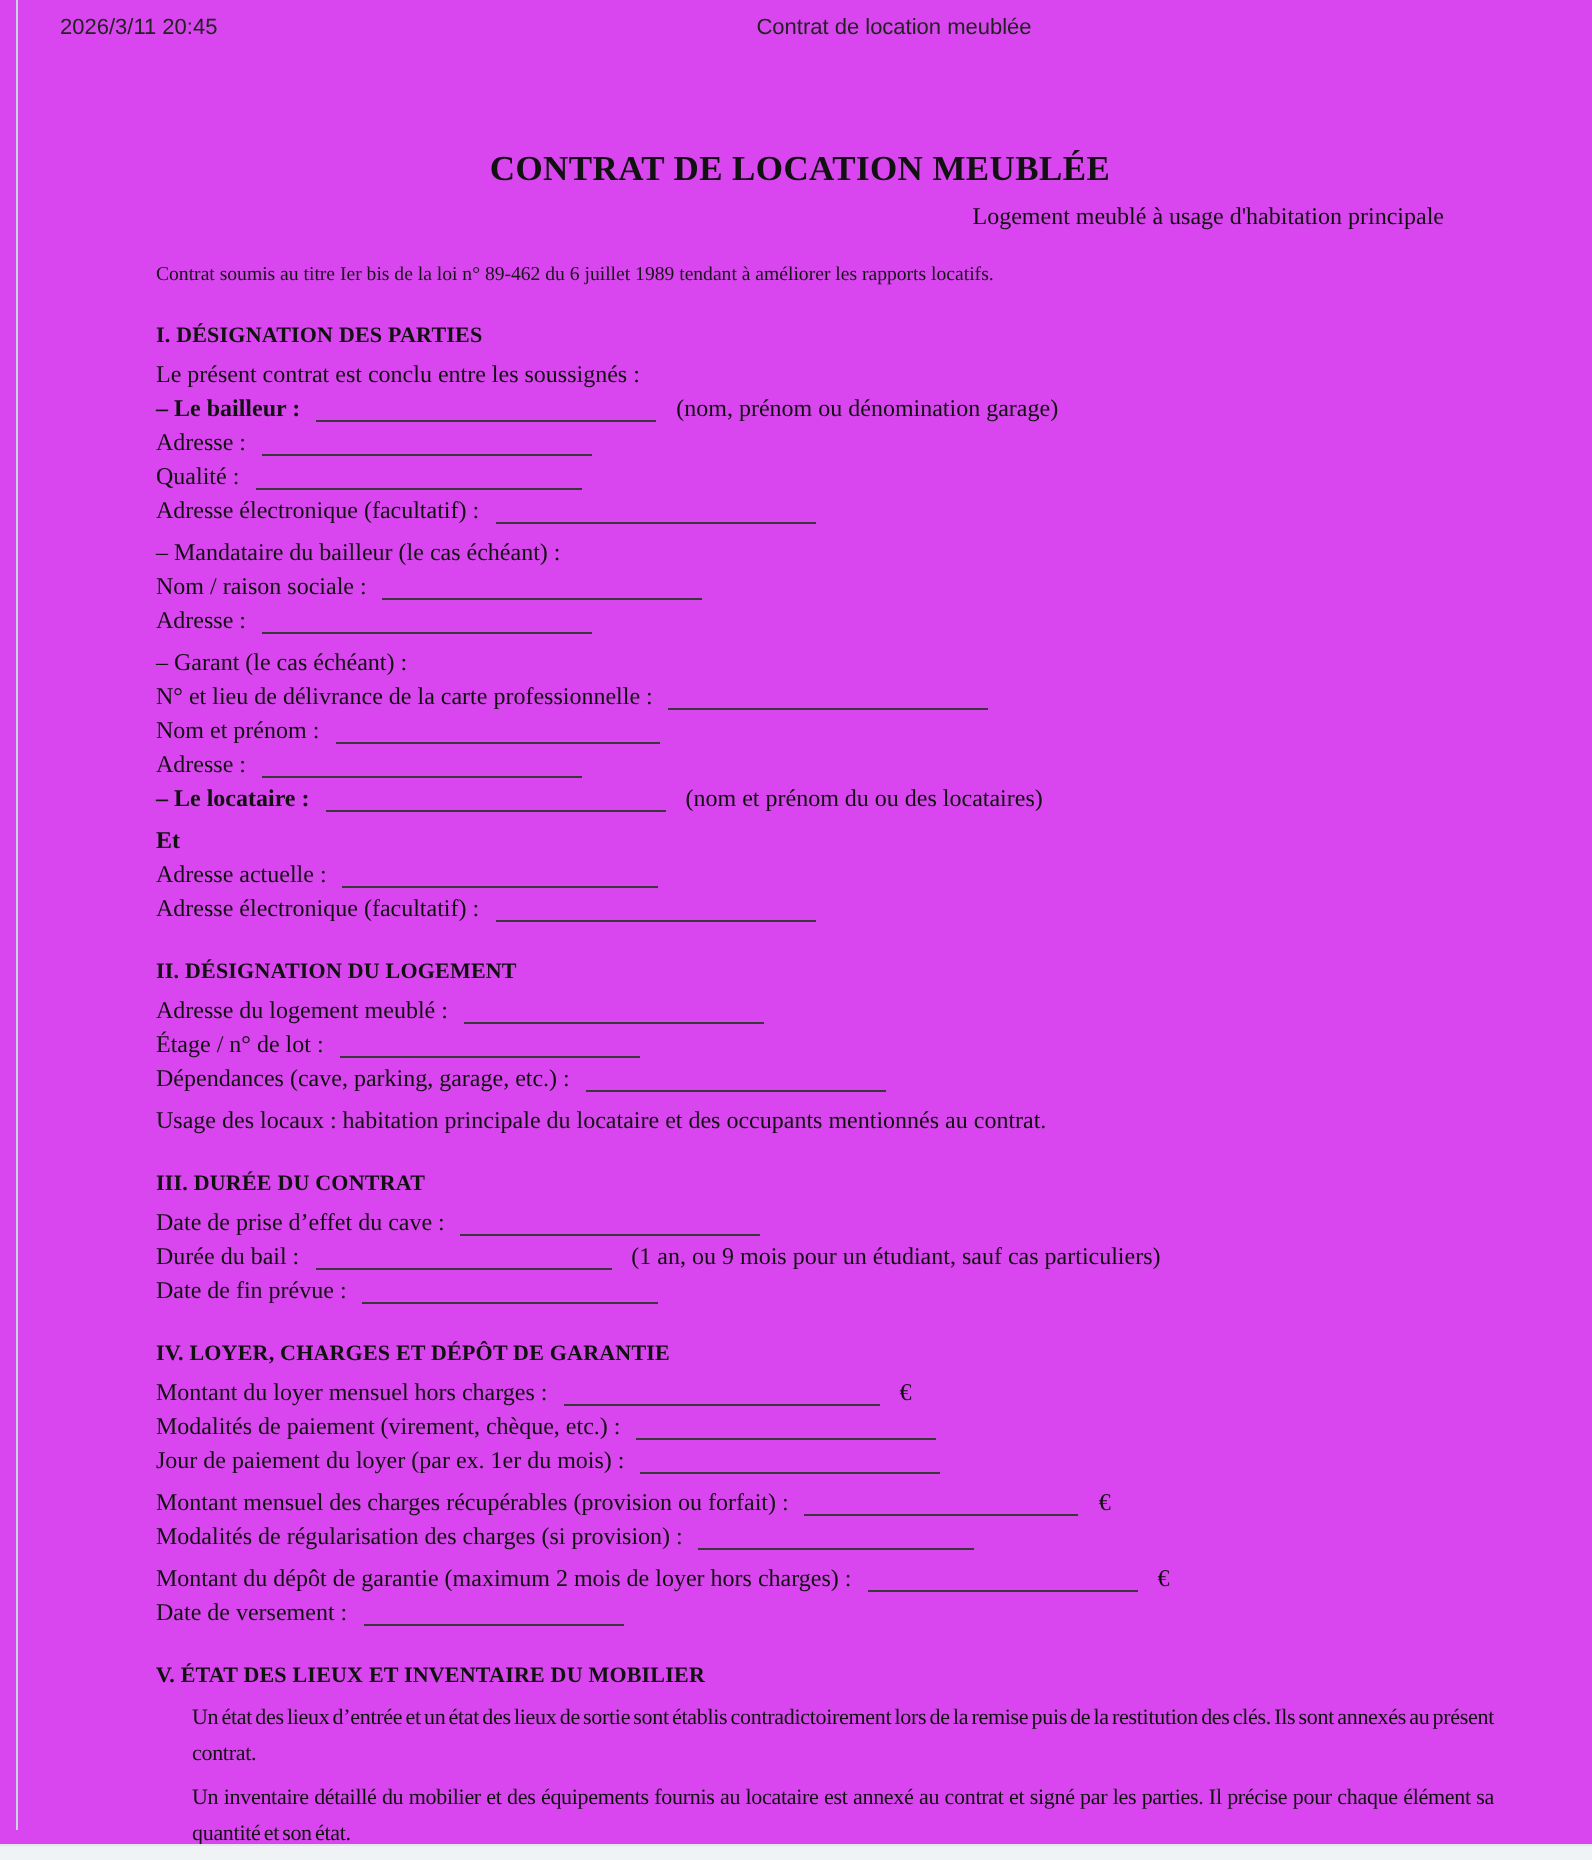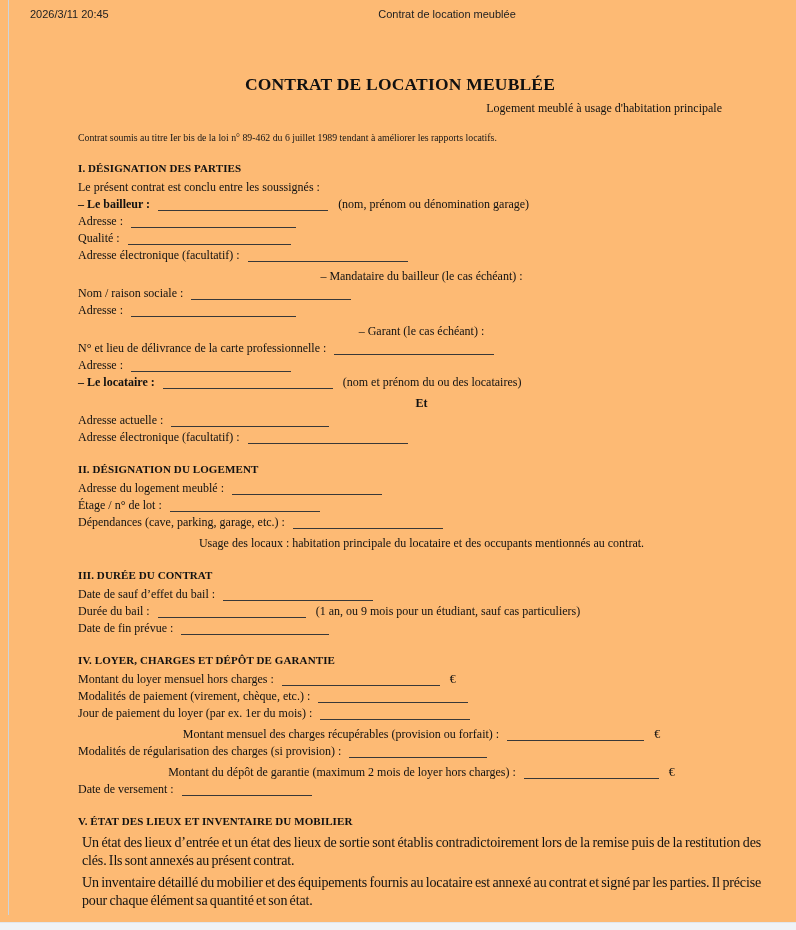--- a/index.html
+++ b/index.html
@@ -1,36 +1,36 @@
 <!DOCTYPE html>
 <html lang="fr"><head>
 <meta charset="utf-8">
 <style>
   html,body{margin:0;padding:0;background:#fff;}
-  .page{position:relative;width:796px;height:930px;background:#fdba74;overflow:hidden;}
+  .page{position:relative;width:796px;height:930px;background:#d946ef;overflow:hidden;}
   .edge-left{position:absolute;left:8px;top:0;height:915px;width:1px;background:#ccd4db;}
   .bottom-bar{position:absolute;left:0;right:0;bottom:0;height:7px;background:#f0f3f6;border-top:1px solid #e2e7ec;}
   .print-header{position:absolute;top:8px;left:0;right:0;height:16px;
     font-family:"Liberation Sans","DejaVu Sans",sans-serif;font-size:11px;color:#222;}
   .ph-date{position:absolute;left:30px;top:0;}
   .ph-title{position:absolute;left:447px;top:0;transform:translateX(-50%);white-space:nowrap;}
   .content{position:absolute;left:78px;top:0;width:687px;
     font-family:"Liberation Serif","DejaVu Serif",serif;color:#111;}
   .doc-title{margin:74px 43px 0 0;text-align:center;font-size:17.5px;font-weight:bold;letter-spacing:.2px;line-height:21px;}
   .doc-subtitle{margin:6px 43px 0 0;text-align:right;font-size:12px;line-height:15px;}
   .legal-note{margin:16px 0 0;font-size:9.8px;line-height:12px;color:#161616;}
   section{margin:17px 0 0;}
   section.first{margin-top:17px;}
   .sec-heading{margin:0 0 4px;font-size:11px;font-weight:bold;line-height:15px;letter-spacing:.1px;}
   .line{margin-top:2px;font-size:12px;line-height:15px;white-space:nowrap;}
-  .gap{margin-top:6px;text-align:center;}
+  .gap{margin-top:6px;}
   .b{font-weight:bold;}
   .blank{display:inline-block;height:12px;border-bottom:1px solid #383838;vertical-align:-3px;margin-left:5px;}
   .hint{margin-left:7px;}
-  .para{margin:5px 4px 0;font-size:14px;line-height:17.5px;text-align:justify;
+  .para{margin:5px 18px 0;font-size:11px;line-height:17.5px;text-align:justify;
     letter-spacing:-0.15px;word-spacing:-1px;white-space:normal;}
 </style>
 </head>
 <body>
 
 <div class="page">
   <div class="edge-left"></div>
 
   <div class="print-header">
     <span class="ph-date">2026/3/11 20:45</span>
@@ -76,20 +76,24 @@
         <span class="blank" style="width:165px"></span>
       </div>
       <div class="line gap">
         <span>– Garant (le cas échéant) :</span>
       </div>
       <div class="line">
         <span>N° et lieu de délivrance de la carte professionnelle :</span>
         <span class="blank" style="width:160px"></span>
       </div>
       <div class="line">
+        <span>Nom et prénom :</span>
+        <span class="blank" style="width:162px"></span>
+      </div>
+      <div class="line">
         <span>Adresse :</span>
         <span class="blank" style="width:160px"></span>
       </div>
       <div class="line">
         <span class="b">– Le locataire :</span>
         <span class="blank" style="width:170px"></span>
         <span class="hint">(nom et prénom du ou des locataires)</span>
       </div>
       <div class="line gap">
         <span class="b">Et</span>
@@ -119,21 +123,21 @@
         <span class="blank" style="width:150px"></span>
       </div>
       <div class="line gap">
         <span>Usage des locaux : habitation principale du locataire et des occupants mentionnés au contrat.</span>
       </div>
     </section>
 
     <section>
       <div class="sec-heading">III. DURÉE DU CONTRAT</div>
       <div class="line">
-        <span>Date de sauf d’effet du bail :</span>
+        <span>Date de prise d’effet du cave :</span>
         <span class="blank" style="width:150px"></span>
       </div>
       <div class="line">
         <span>Durée du bail :</span>
         <span class="blank" style="width:148px"></span>
         <span class="hint">(1 an, ou 9 mois pour un étudiant, sauf cas particuliers)</span>
       </div>
       <div class="line">
         <span>Date de fin prévue :</span>
         <span class="blank" style="width:148px"></span>

